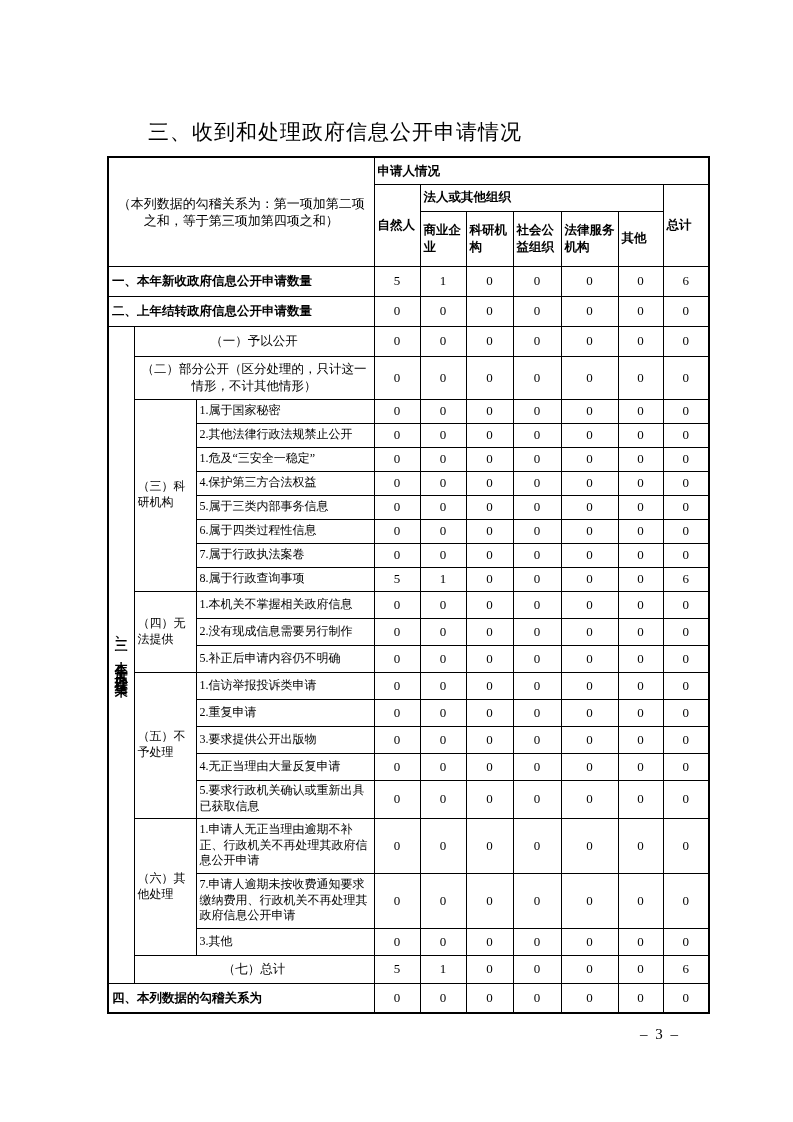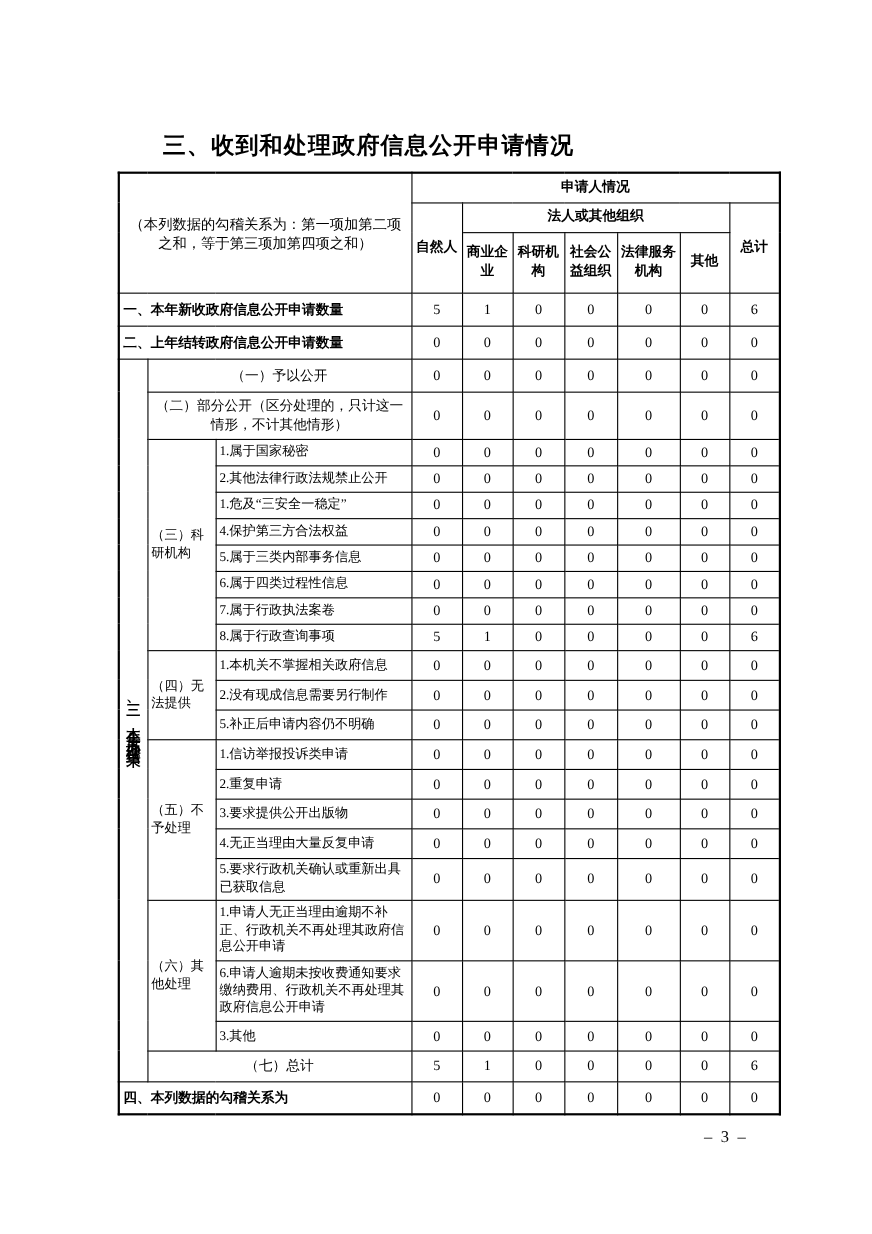--- a/index.html
+++ b/index.html
@@ -7,34 +7,34 @@
     position:relative;
     width:793px; height:1122px;
     margin:0 auto;
     background:#ffffff;
     color:#000;
     font-family:"Liberation Serif", serif;
   }
   .doc-title {
     position:absolute; left:148px; top:118px;
     font-family:"Liberation Sans", sans-serif;
-    font-weight:bold; font-size:21px; letter-spacing:1px;
+    font-weight:normal; font-size:21px; letter-spacing:1px;
     white-space:nowrap;
   }
   table.tbl {
     position:absolute; left:107px; top:156px;
     width:601px;
     border-collapse:collapse; table-layout:fixed;
     border:2px solid #000;
     font-size:12.5px; line-height:1.32;
   }
   table.tbl td { border:1px solid #000; padding:2px 3px; vertical-align:middle; }
   .hdr {
-    font-family:Liberation Mono, monospace;
-    font-weight:bold; text-align:center; padding:2px 1px;
+    font-family:Liberation Sans, sans-serif;
+    font-weight:bold; padding:2px 1px;
   }
   .note-cell { text-align:center; font-size:13px; padding:2px 4px; }
   .main-label {
     font-family:"Liberation Sans", sans-serif;
     font-weight:bold; text-align:left; padding-left:6px;
   }
   .item-label { text-align:center; padding-left:6px; }
   .sub-label { text-align:left; padding-left:4px; font-size:12px; }
   .cat-label { text-align:left; padding:2px 5px; font-size:12px; }
   .v { text-align:center; font-size:13px; }
@@ -312,21 +312,21 @@
       <td class="sub-label">1.申请人无正当理由逾期不补正、行政机关不再处理其政府信息公开申请</td>
       <td class="v">0</td>
       <td class="v">0</td>
       <td class="v">0</td>
       <td class="v">0</td>
       <td class="v">0</td>
       <td class="v">0</td>
       <td class="v">0</td>
     </tr>
     <tr class="rh55">
-      <td class="sub-label">6.申请人逾期未按收费通知要求缴纳费用、行政机关不再处理其政府信息公开申请</td>
+      <td class="sub-label">7.申请人逾期未按收费通知要求缴纳费用、行政机关不再处理其政府信息公开申请</td>
       <td class="v">0</td>
       <td class="v">0</td>
       <td class="v">0</td>
       <td class="v">0</td>
       <td class="v">0</td>
       <td class="v">0</td>
       <td class="v">0</td>
     </tr>
     <tr class="rh27">
       <td class="sub-label">3.其他</td>

